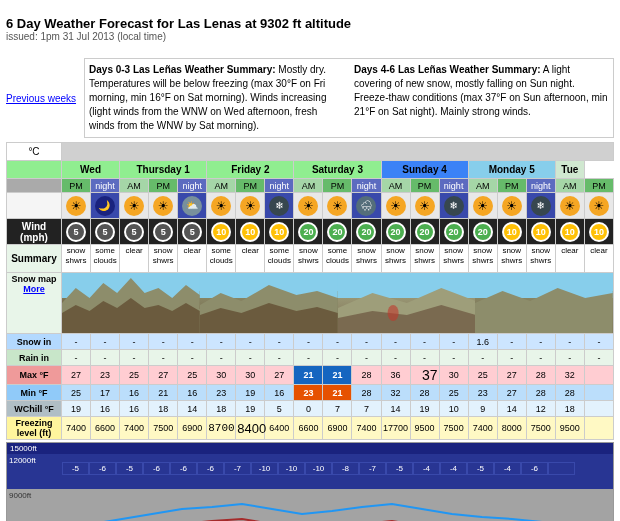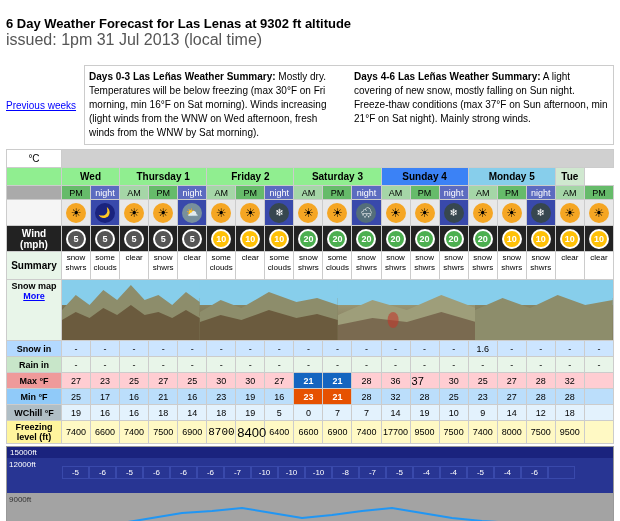--- a/index.html
+++ b/index.html
@@ -1,20 +1,20 @@
 <!DOCTYPE html>
 <html><head>
   <meta charset="utf-8">
   <style>
     * { box-sizing: border-box; margin: 0; padding: 0; }
     body { font-family: Arial, sans-serif; font-size: 11px; background: #fff; width: 620px; }
     
     .header { padding: 16px 6px; }
     .header h2 { font-size: 13px; font-weight: bold; }
-    .header p { font-size: 16px; color: #555; }
+    .header p { font-size: 10px; color: #555; }
     
     .summary-box { display: flex; border: 1px solid #ccc; margin: 4px 6px; padding: 4px; gap: 10px; }
     .summary-box .col { flex: 1; font-size: 10px; line-height: 1.4; }
     .summary-box .col b { font-weight: bold; }
     
     .nav-link { color: blue; text-decoration: underline; font-size: 10px; cursor: pointer; }
     
     .forecast-table { width: 100%; border-collapse: collapse; table-layout: fixed; }
     .forecast-table td, .forecast-table th { border: 1px solid #ccc; text-align: center; vertical-align: middle; padding: 1px; }
     
@@ -341,21 +341,21 @@
             <td style="font-size: 9px; text-align: center; height: 15px;">25</td>
             <td style="font-size: 9px; text-align: center; height: 15px;">27</td>
             <td style="font-size: 9px; text-align: center; height: 15px;">25</td>
             <td style="font-size: 9px; text-align: center; height: 15px;">30</td>
             <td style="font-size: 9px; text-align: center; height: 15px;">30</td>
             <td style="font-size: 9px; text-align: center; height: 15px;">27</td>
             <td style="font-size: 9px; text-align: center; height: 15px; background: rgb(21, 101, 192); color: white; font-weight: bold;">21</td>
             <td style="font-size: 9px; text-align: center; height: 15px; background: rgb(21, 101, 192); color: white; font-weight: bold;">21</td>
             <td style="font-size: 9px; text-align: center; height: 15px;">28</td>
             <td style="font-size: 9px; text-align: center; height: 15px;">36</td>
-            <td style="font-size: 11px; text-align: left; height: 15px;">37</td>
+            <td style="font-size: 14px; text-align: right; height: 15px;">37</td>
             <td style="font-size: 9px; text-align: center; height: 15px;">30</td>
             <td style="font-size: 9px; text-align: center; height: 15px;">25</td>
             <td style="font-size: 9px; text-align: center; height: 15px;">27</td>
             <td style="font-size: 9px; text-align: center; height: 15px;">28</td>
             <td style="font-size: 9px; text-align: center; height: 15px;">32</td>
             <td style="font-size: 9px; text-align: center; height: 15px;"></td>
           </tr>
 
       <tr class="data-row min-f-row" id="min-f-row">
         <td class="left-col row-label" style="background:#90caf9 !important; font-size:9px;">Min °F</td>

